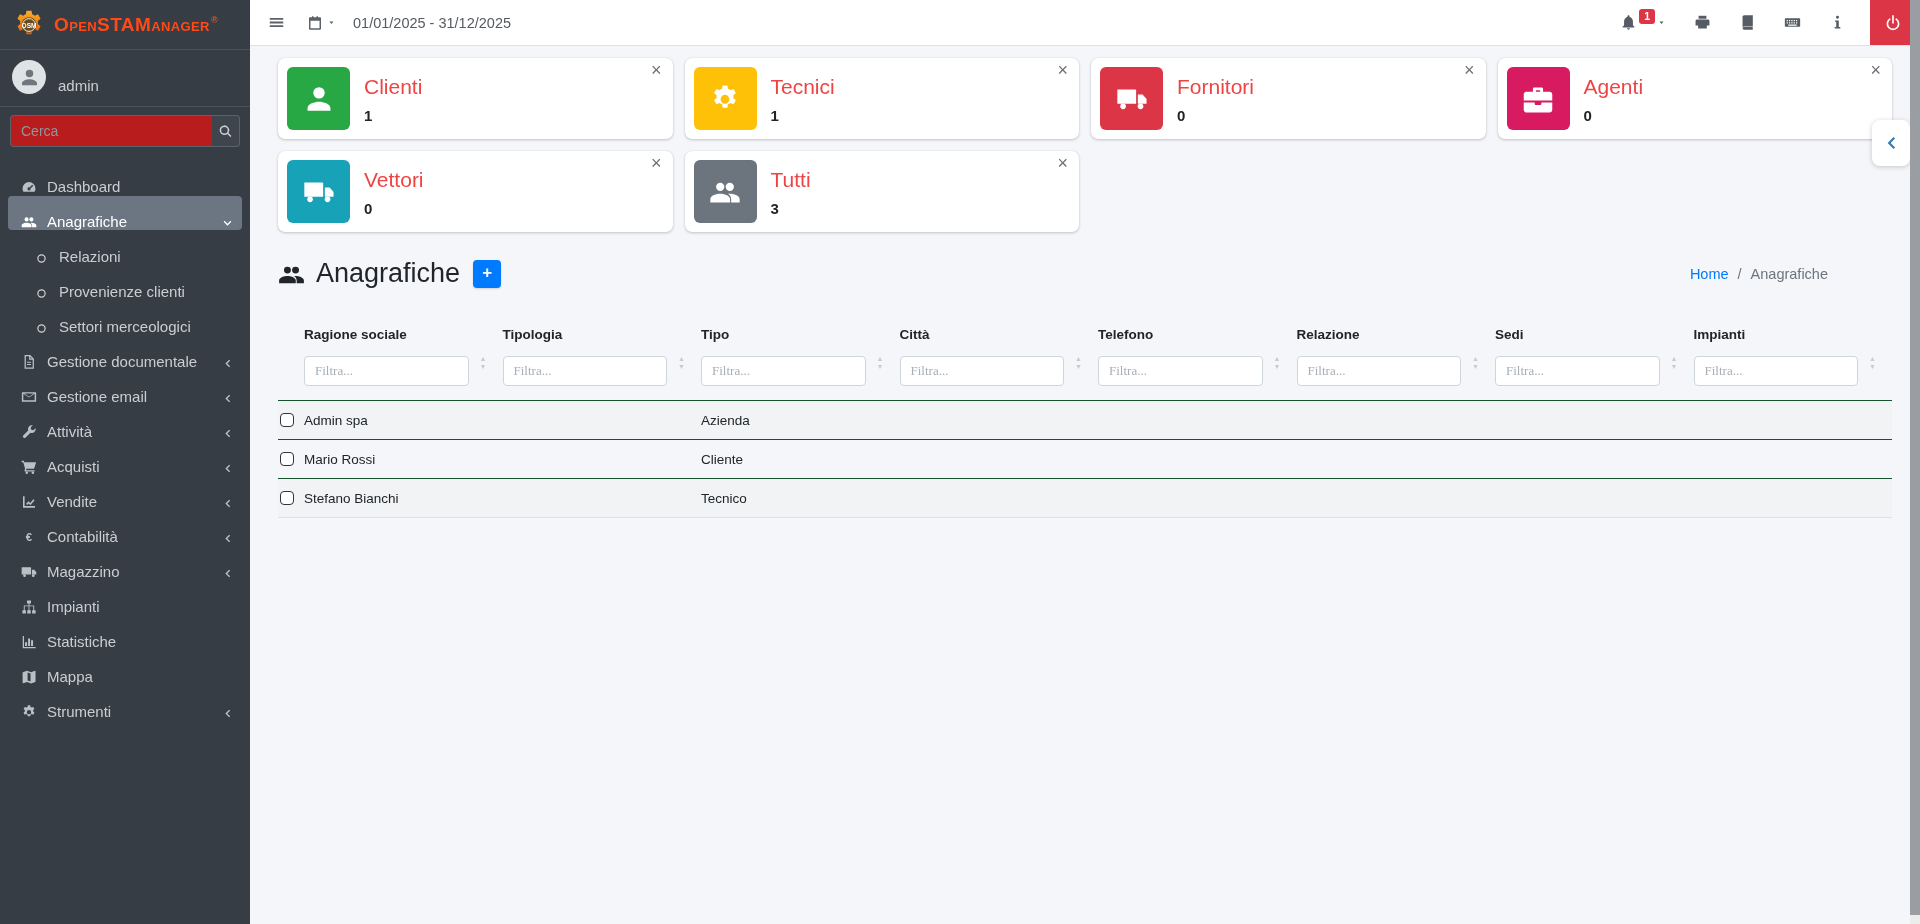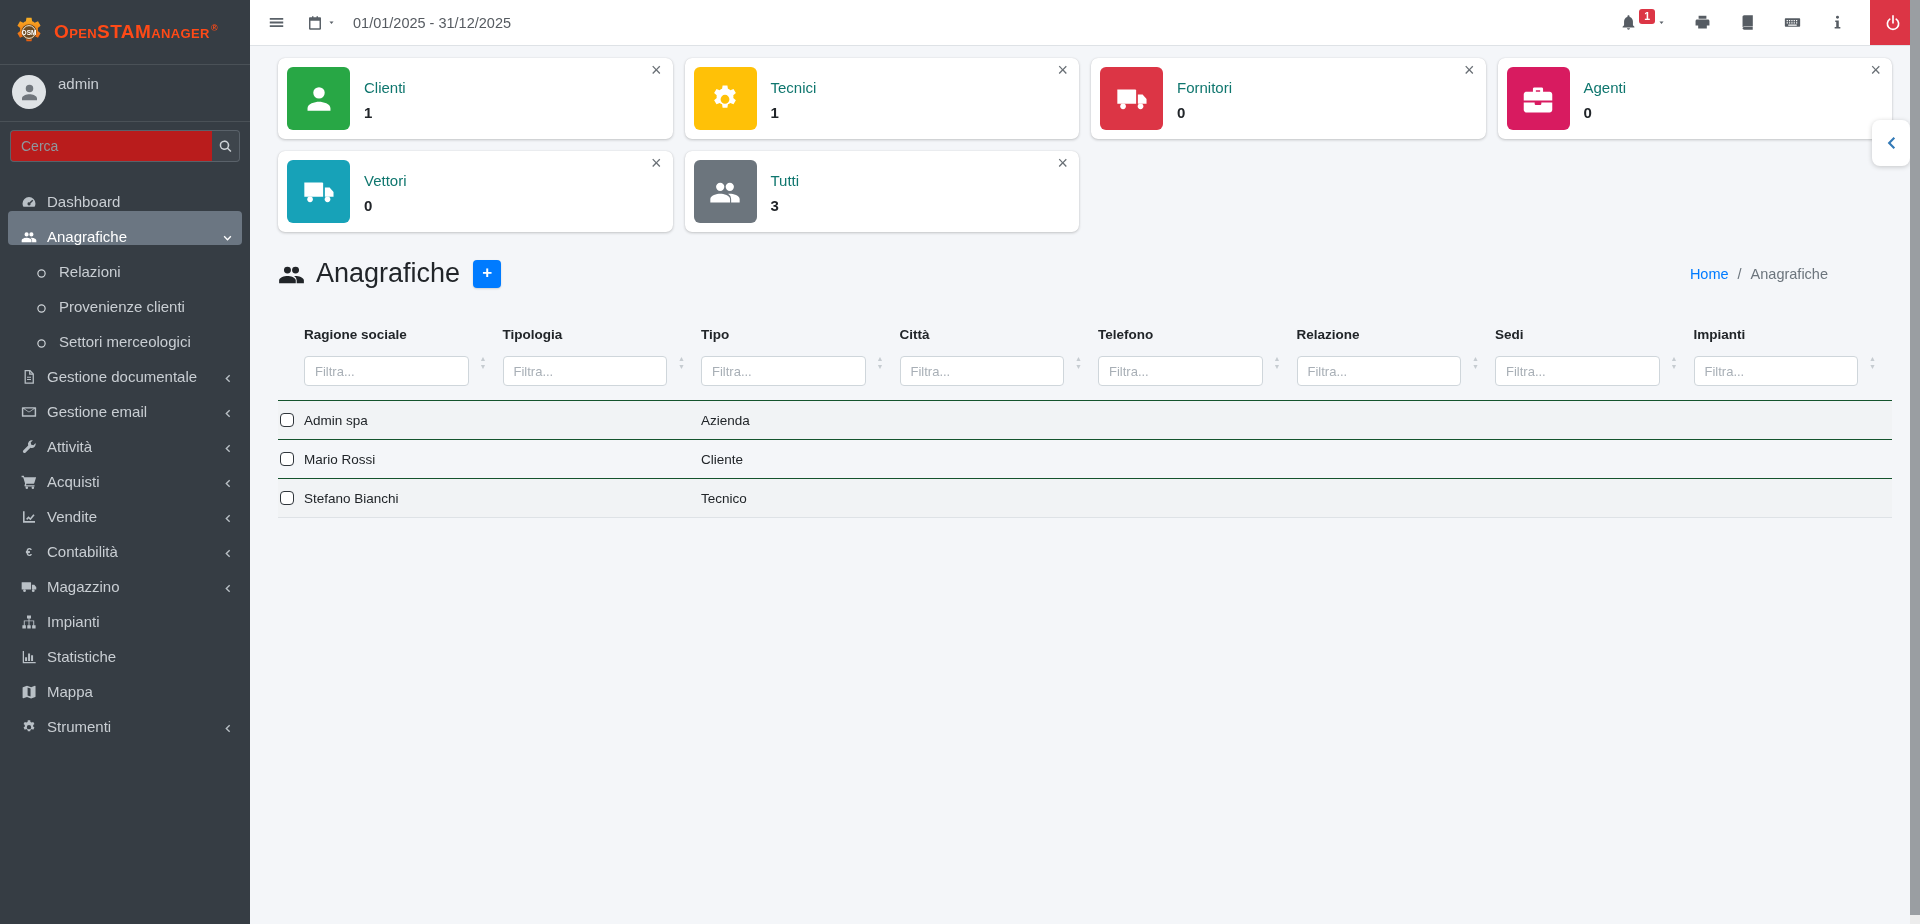--- a/index.html
+++ b/index.html
@@ -7,24 +7,24 @@
     font-family:"Liberation Sans","DejaVu Sans",sans-serif;font-size:14px;color:#212529}
   button{background:none;border:none;font-family:inherit;cursor:pointer;color:inherit}
   .app{position:relative;width:1920px;height:924px}
 
   
   .icon{display:inline-flex;align-items:center;justify-content:center;line-height:1}
   .icon svg{width:1em;height:1em;display:block}
 
   
   .sidebar{position:absolute;left:0;top:0;width:250px;height:100%;background:#363d44;z-index:5}
-  .brand{height:65px;display:flex;align-items:center;gap:8px;padding:0 12px;border-bottom:1px solid #4a5157;cursor:pointer}
+  .brand{height:50px;display:flex;align-items:center;gap:8px;padding:0 12px;border-bottom:1px solid #4a5157;cursor:pointer}
   .brand-text{font-size:19px;font-weight:700;color:#ff4a17;font-variant:small-caps;letter-spacing:.4px;white-space:nowrap}
   .brand-text sup{font-size:9px;margin-left:1px}
-  .user-panel{display:flex;align-items:flex-start;gap:12px;padding:10px 12px 12px;border-bottom:1px solid #4a5157}
+  .user-panel{display:flex;align-items:flex-end;gap:12px;padding:10px 12px 12px;border-bottom:1px solid #4a5157}
   .avatar{width:34px;height:34px;border-radius:50%;background:#dfe3e6;color:#70767c;font-size:21px;display:flex;align-items:center;justify-content:center;overflow:hidden}
   .user-name{color:#c9ced3;font-size:15px}
   .search-row{padding:8px 10px;display:flex}
   .search-input{flex:1;height:32px;background:#b91c1c;border:1px solid #5a626a;border-right:none;
     border-radius:4px 0 0 4px;color:#fff;padding:0 10px;font-size:14px;outline:none;font-family:inherit}
   .search-input::placeholder{color:#8f979e}
   .search-btn{width:36px;height:32px;background:#3e454c;border:1px solid #5a626a;border-left:none;
     border-radius:0 4px 4px 0;color:#cdd2d6;font-size:15px;display:flex;align-items:center;justify-content:center}
   .menu{padding:6px 8px}
   .menu-item{height:34px;display:flex;align-items:flex-end;padding:0 8px;border-radius:4px;
@@ -54,41 +54,41 @@
     display:flex;align-items:center;justify-content:center;margin-left:10px;margin-right:4px}
 
   
   .content{position:absolute;left:250px;top:46px;width:1670px}
   .cards-grid{display:grid;grid-template-columns:repeat(4,1fr);gap:12px;margin:12px 28px 0}
   .card{background:#fff;border-radius:7px;height:81px;position:relative;display:flex;align-items:center;
     padding-left:9px;box-shadow:0 0 1px rgba(0,0,0,.125),0 1px 3px rgba(0,0,0,.2)}
   .card-icon{width:63px;height:63px;border-radius:6px;color:#fff;font-size:32px;
     display:flex;align-items:center;justify-content:center;flex:none}
   .card-body{margin-left:14px;padding-top:2px}
-  .card-label{font-size:15px;color:#0f766e}
+  .card-label{font-size:21px;color:#ef4444}
   .card-value{font-size:15px;font-weight:700;color:#212529;margin-top:8px}
   .card-close{position:absolute;top:3px;right:11px;font-size:18px;color:#6a7076;line-height:1}
 
   .heading-row{margin:25px 28px 0;display:flex;align-items:center;height:34px}
   .heading-icon{font-size:27px;color:#212529;margin-right:11px}
   .page-title{font-size:27px;font-weight:400;color:#212529;line-height:1.1}
   .add-btn{margin-left:13px;width:28px;height:28px;border-radius:4px;background:#007bff;color:#fff;
     font-size:17px;font-weight:700;display:flex;align-items:center;justify-content:center;
     box-shadow:0 1px 2px rgba(0,0,0,.15);padding-bottom:2px}
   .breadcrumb{margin-left:auto;margin-right:64px;display:flex;align-items:center;gap:9px;font-size:14.5px}
   .bc-home{color:#007bff;text-decoration:none;cursor:pointer}
   .bc-sep,.bc-current{color:#6c757d}
 
   
   .table{margin:36px 28px 0}
   .thead,.tr{display:grid;grid-template-columns:26px repeat(8,1fr)}
   .th{position:relative;padding-right:34px}
   .th-label{font-weight:700;font-size:13.5px;color:#212529;margin-bottom:14px;white-space:nowrap}
   .filter-input{width:100%;height:30px;border:1px solid #cfd6db;border-radius:4px;background:#fff;
-    padding:0 10px;font-size:13px;color:#7f1d1d;outline:none;font-family:Liberation Sans, sans-serif}
+    padding:0 10px;font-size:13px;color:#7f1d1d;outline:none;font-family:Liberation Serif, serif}
   .filter-input::placeholder{color:#a8afb6}
   .sort{position:absolute;right:16px;top:29px;display:flex;flex-direction:column;
     font-size:7px;line-height:6px;color:#c6ccd1;cursor:pointer;gap:2px}
   .tbody{margin-top:14px;border-bottom:1px solid #dee2e6}
   .tr{height:39px;align-items:center;border-top:1px solid #14532d;font-size:13.5px;color:#212529;cursor:pointer}
   .tr:nth-child(odd){background:#f1f3f5}
   .td{white-space:nowrap;overflow:hidden}
   .td-check{display:flex;padding-left:2px}
   .checkbox{width:14px;height:14px;border:1.6px solid #2f353b;border-radius:4px;background:#fff;display:inline-block}
 

